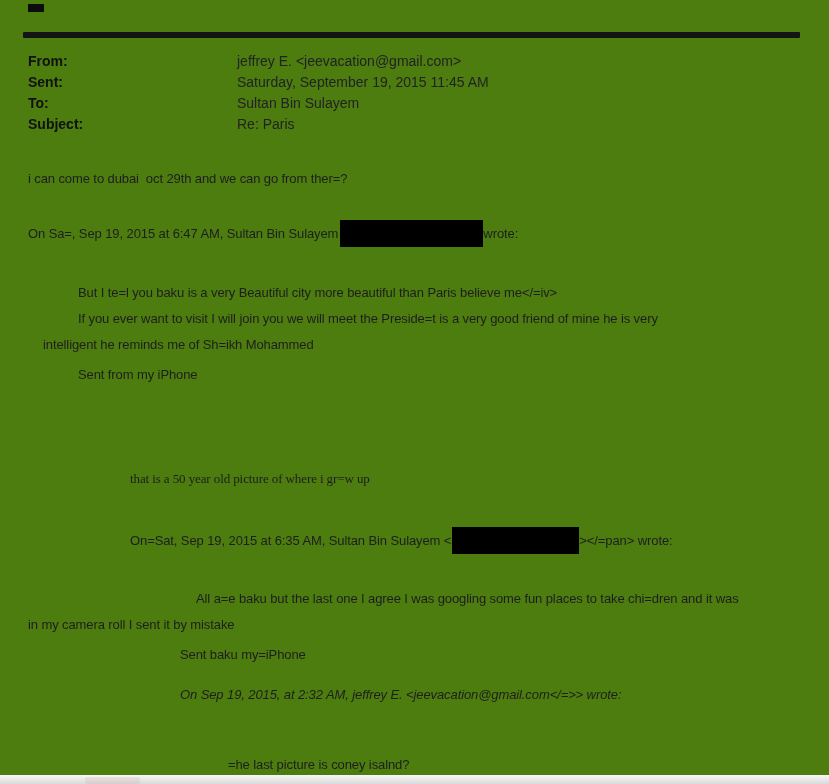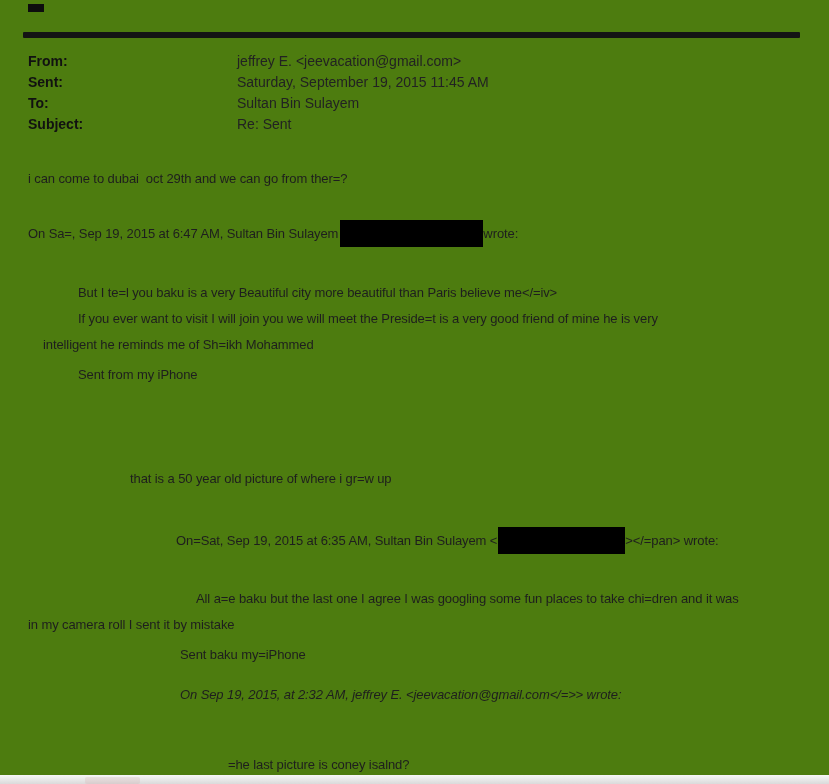--- a/index.html
+++ b/index.html
@@ -64,41 +64,41 @@
   <div class="abs hdr-row row-sent">
     <span class="hdr-label">Sent:</span>
     <span class="hdr-value">Saturday, September 19, 2015 11:45 AM</span>
   </div>
   <div class="abs hdr-row row-to">
     <span class="hdr-label">To:</span>
     <span class="hdr-value">Sultan Bin Sulayem</span>
   </div>
   <div class="abs hdr-row row-subject">
     <span class="hdr-label">Subject:</span>
-    <span class="hdr-value">Re: Sent</span>
+    <span class="hdr-value">Re: Paris</span>
   </div>
 
   <div class="abs bodyline" style="left:28px; top:170px;">i can come to dubai  oct 29th and we can go from ther=?</div>
 
   <div class="abs quoteline" style="left:28px; top:219px; height:28px;">
     <span class="bodyline">On Sa=, Sep 19, 2015 at 6:47 AM, Sultan Bin Sulayem</span>
     <span class="redaction bar-1"></span>
     <span class="bodyline">wrote:</span>
   </div>
 
   <div class="abs bodyline" style="left:78px; top:284px;">But I te=l you baku is a very Beautiful city more beautiful than Paris believe me&lt;/=iv&gt;</div>
   <div class="abs bodyline" style="left:78px; top:310px;">If you ever want to visit I will join you we will meet the Preside=t is a very good friend of mine he is very</div>
   <div class="abs bodyline" style="left:28px; top:336px;padding-left:15px;">intelligent he reminds me of Sh=ikh Mohammed</div>
 
   <div class="abs bodyline" style="left:78px; top:366px;">Sent from my iPhone</div>
 
 
-  <div class="abs bodyline" style="left:130px; top:470px;">that is a 50 year old picture of where i gr=w up</div>
+  <div class="abs bodyline" style="left:130px; top:470px;font-family:Liberation Serif, serif;">that is a 50 year old picture of where i gr=w up</div>
 
-  <div class="abs quoteline" style="left:130px; top:526px; height:28px;margin-left:46px;">
+  <div class="abs quoteline" style="left:130px; top:526px; height:28px;">
     <span class="bodyline">On=Sat, Sep 19, 2015 at 6:35 AM, Sultan Bin Sulayem &lt;</span>
     <span class="redaction bar-2"></span>
     <span class="bodyline">&gt;&lt;/=pan&gt; wrote:</span>
   </div>
 
   <div class="abs bodyline" style="left:196px; top:590px;">All a=e baku but the last one I agree I was googling some fun places to take chi=dren and it was</div>
   <div class="abs bodyline" style="left:28px; top:616px;">in my camera roll I sent it by mistake</div>
 
   <div class="abs bodyline" style="left:180px; top:646px;">Sent baku my=iPhone</div>
 

